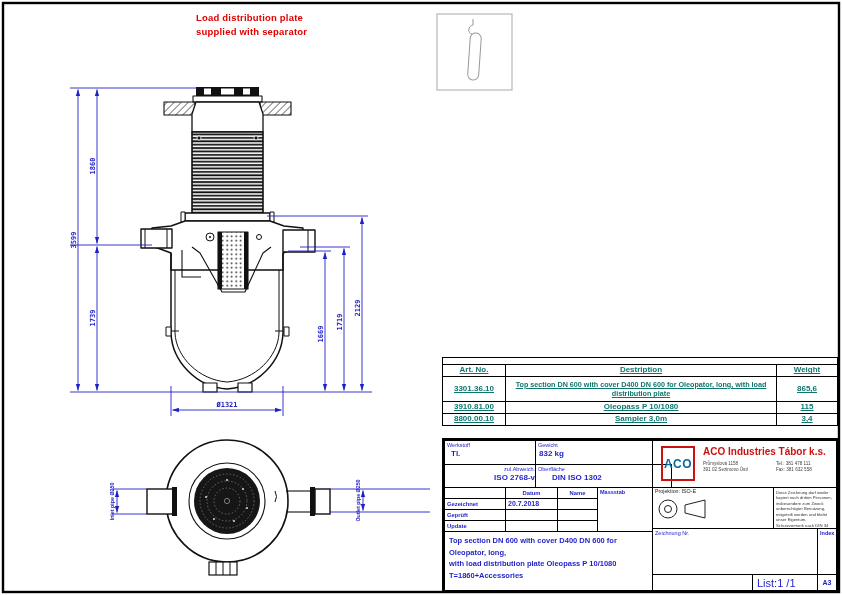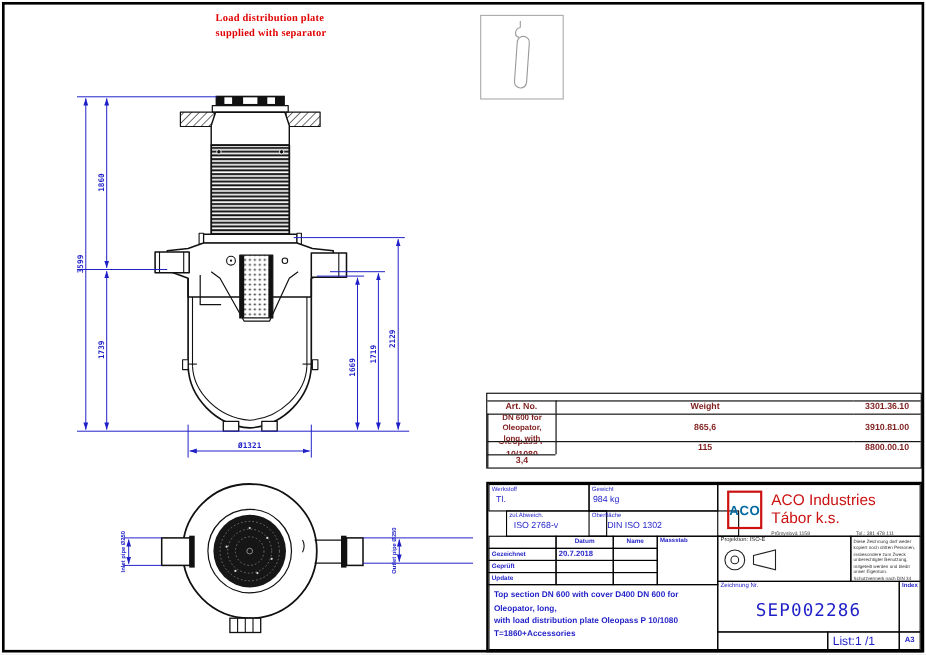--- a/index.html
+++ b/index.html
@@ -4,45 +4,45 @@
 <style>
   html,body{margin:0;padding:0;background:#e8e8e8;}
   .page{position:relative;width:842px;height:595px;background:#fff;overflow:hidden;
         font-family:"Liberation Sans",sans-serif;}
   .page *{box-sizing:border-box;}
   svg.cad{position:absolute;left:0;top:0;}
   svg text.dim{font:700 7px "DejaVu Sans Mono",monospace;fill:#1f1fc8;}
   svg text.dimsm{font:700 5.3px "Liberation Sans",sans-serif;fill:#1f1fc8;}
 
   .note{position:absolute;left:196px;top:11px;color:#e00000;font-size:9.5px;font-weight:700;
-        line-height:1.45;white-space:pre-line;letter-spacing:.2px;font-family:Liberation Serif, serif;}
+        line-height:1.45;white-space:pre-line;letter-spacing:.2px;}
 
   
   .pt{position:absolute;left:442px;top:357px;width:396px;border:1.6px solid #000;
       display:grid;grid-template-columns:62px 1fr 61px;grid-template-rows:6px 12px 25px 12px 12px;
-      color:#7f1d1d;}
+      color:#0f766e;text-decoration:underline;}
   .ptc{display:flex;align-items:center;justify-content:center;text-align:center;
        border-top:1px solid #000;border-left:1px solid #000;font-size:8px;font-weight:700;
        line-height:1.3;overflow:hidden;}
   .ptc.c1{border-left:none;}
   .ptc.strip{grid-column:1/-1;border:none;}
   .ptc.desc{font-size:7.2px;padding:0 8px;}
 
   
   .tb{position:absolute;left:442px;top:438px;width:397px;height:155px;border:2px solid #000;color:#1f1fc8;}
   .cell{position:absolute;border:1px solid #000;overflow:hidden;}
   .lbl{font-size:5.5px;line-height:1.1;padding:1px 0 0 2px;color:#1f1fc8;}
-  .val{font-size:8px;font-weight:400;padding:1px 0 0 6px;color:#1f1fc8;}
+  .val{font-size:8px;font-weight:700;padding:1px 0 0 6px;color:#1f1fc8;}
   .rowlbl{font-size:5.8px;font-weight:700;padding:2px 0 0 2px;}
   .ctr{display:flex;align-items:center;justify-content:center;}
   .descblock{font-size:7.5px;font-weight:700;line-height:1.55;padding:3px 4px;white-space:pre-line;}
   .companycell{display:flex;gap:8px;padding:5px 4px 0 8px;}
   .acologo{width:34px;height:35px;border:2px solid #cc1111;color:#0369a1;font-weight:900;
            font-size:12px;display:flex;align-items:center;justify-content:center;letter-spacing:.5px;}
-  .coname{color:#cc1111;font-size:14px;font-weight:400;}
+  .coname{color:#cc1111;font-size:10px;font-weight:700;}
   .coaddr{display:grid;grid-template-columns:auto auto;gap:1px 14px;font-size:4.6px;color:#444;margin-top:4px;}
   .legal{font-size:4.2px;color:#333;line-height:1.3;padding:2px 2px;white-space:pre-line;}
   .znr-label{font-size:5.5px;padding:1px 0 0 2px;}
   .znr-num{font-family:"DejaVu Sans Mono",monospace;font-size:16px;letter-spacing:1px;text-align:center;margin-top:9px;}
   .listcell{font-size:11px;padding:2px 0 0 4px;}
   .a3cell{font-size:7px;font-weight:700;}
   .projcell .lbl{font-size:5.3px;color:#222;}
 </style>
 </head>
 <body>
@@ -183,41 +183,43 @@
       <text class="dimsm" text-anchor="middle" transform="translate(360,500.5) rotate(-90)">Outlet pipe Ø250</text>
     </g>
   </svg>
 
   <div class="note">Load distribution plate
 supplied with separator</div>
 
   <div class="pt">
     <div class="ptc strip"></div>
     <div class="ptc c1">Art. No.</div>
+    <div class="ptc">Destription</div>
     <div class="ptc">Weight</div>
     <div class="ptc c1">3301.36.10</div>
     <div class="ptc desc">Top section DN 600 with cover D400 DN 600 for Oleopator, long, with load distribution plate</div>
     <div class="ptc">865,6</div>
     <div class="ptc c1">3910.81.00</div>
     <div class="ptc">Oleopass P 10/1080</div>
     <div class="ptc">115</div>
     <div class="ptc c1">8800.00.10</div>
+    <div class="ptc">Sampler 3,0m</div>
     <div class="ptc">3,4</div>
   </div>
 
   <div class="tb">
     <div class="cell" style="left:0;top:0;width:92px;height:25px;">
       <div class="lbl">Werkstoff</div>
       <div class="val">Tl.</div>
     </div>
     <div class="cell" style="left:91px;top:0;width:118px;height:25px;">
       <div class="lbl">Gewicht</div>
-      <div class="val" style="padding-left:3px;">984 kg</div>
-    </div>
-    <div class="cell" style="left:16px;top:24px;width:92px;height:24px;">
+      <div class="val" style="padding-left:3px;">832 kg</div>
+    </div>
+    <div class="cell" style="left:0;top:24px;width:92px;height:24px;text-align:right;">
       <div class="lbl">zul.Abweich.</div>
       <div class="val">ISO 2768-v</div>
     </div>
     <div class="cell" style="left:91px;top:24px;width:137px;height:24px;">
       <div class="lbl">Oberfläche</div>
       <div class="val" style="padding-left:16px;">DIN ISO 1302</div>
     </div>
 
     <div class="cell" style="left:0;top:47px;width:62px;height:12px;"></div>
     <div class="cell ctr" style="left:61px;top:47px;width:53px;height:12px;font-size:5.8px;font-weight:700;">Datum</div>
@@ -261,21 +263,20 @@
           <circle cx="11" cy="12" r="3.5"></circle>
           <path d="M28,8 L48,3 L48,21 L28,16 Z"></path>
         </g>
       </svg>
     </div>
     <div class="cell legal" style="left:329px;top:47px;width:64px;height:42px;">Diese Zeichnung darf weder kopiert noch dritten Personen, insbesondere zum Zweck unberechtigter Benutzung, mitgeteilt werden und bleibt unser Eigentum.
 Schutzvermerk nach DIN 34 beachten.</div>
 
     <div class="cell" style="left:208px;top:88px;width:166px;height:47px;">
       <div class="znr-label">Zeichnung Nr.</div>
-      <div class="znr-num">SEP002286</div>
     </div>
     <div class="cell" style="left:373px;top:88px;width:20px;height:47px;">
       <div class="lbl" style="font-weight:700;">Index</div>
     </div>
 
     <div class="cell" style="left:208px;top:134px;width:101px;height:17px;"></div>
     <div class="cell listcell" style="left:308px;top:134px;width:66px;height:17px;">List:1 /1</div>
     <div class="cell ctr a3cell" style="left:373px;top:134px;width:20px;height:17px;">A3</div>
   </div>
 

